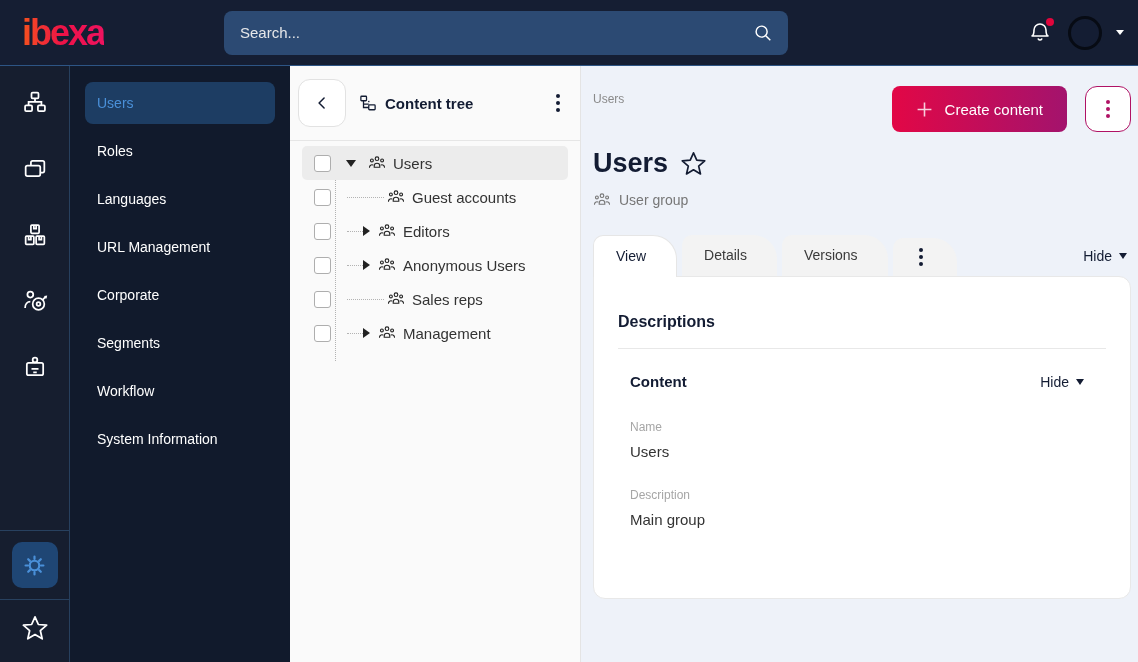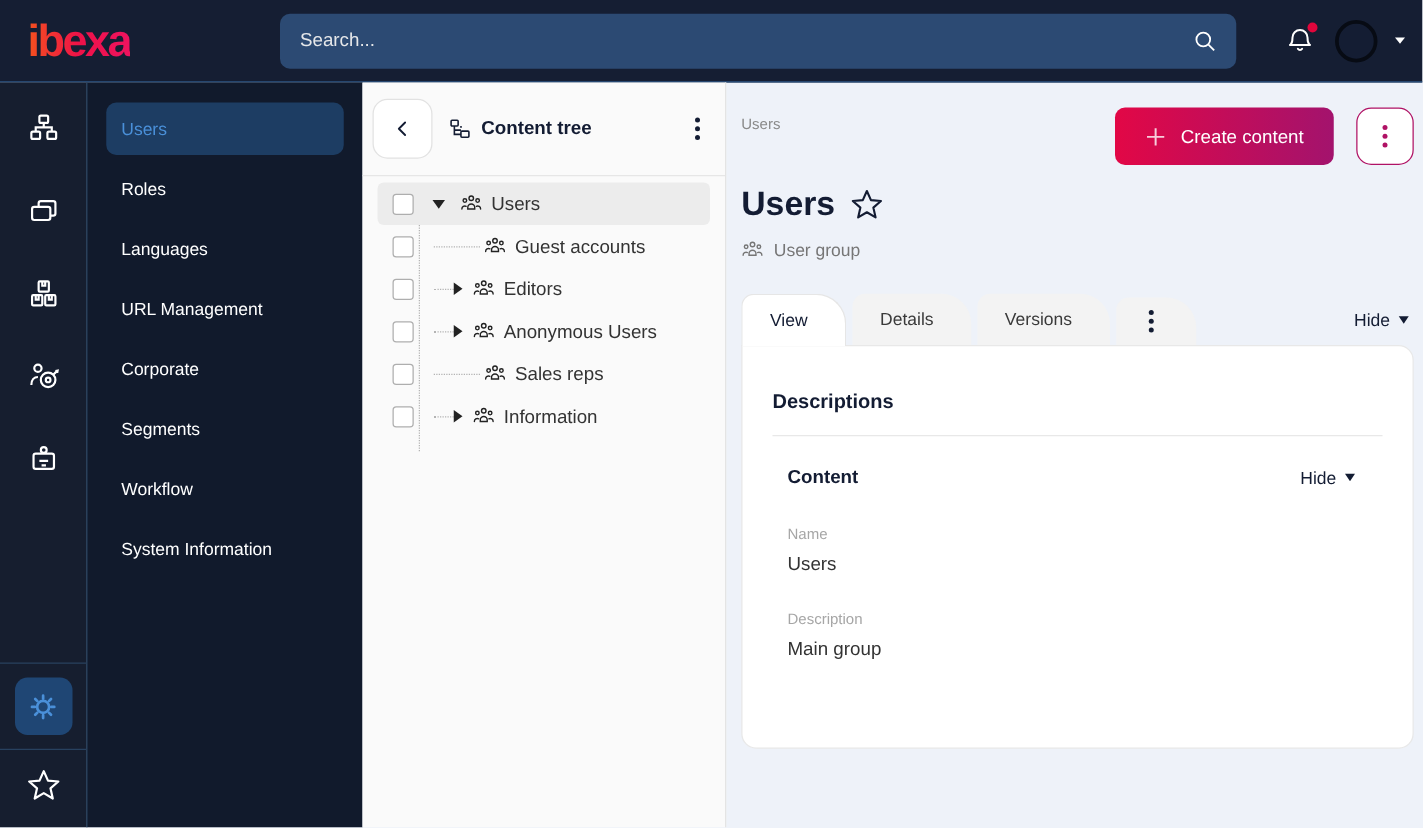--- a/index.html
+++ b/index.html
@@ -7,21 +7,21 @@
   body { font-family:"Liberation Sans", sans-serif; background:#eef2f9; }
   .app { width:1138px; height:662px; display:flex; flex-direction:column; }
 
   
   .topbar { height:66px; flex:0 0 66px; background:#151e33; border-bottom:1px solid #2d5585;
             display:flex; align-items:center; }
   .logo-wrap { width:224px; padding-left:22px; }
   .logo { font-size:36px; font-weight:800; letter-spacing:-2px; line-height:1;
           background:linear-gradient(90deg,#f4511e,#ee1248,#ef135f);
           -webkit-background-clip:text; background-clip:text; color:transparent; }
-  .search { width:765px; height:44px; background:#2c4a73; border-radius:8px;
+  .search { width:564px; height:44px; background:#2c4a73; border-radius:8px;
             display:flex; align-items:center; padding:0 14px 0 16px; }
   .search input { flex:1; background:transparent; border:none; outline:none;
                   color:#fff; font-size:15px; font-family:inherit; }
   .search input::placeholder { color:#f0f0f0; opacity:.95; }
   .top-right { margin-left:auto; display:flex; align-items:center; gap:14px; padding-right:14px; }
   .bell-btn { position:relative; width:26px; height:26px; cursor:pointer; }
   .bell-dot { position:absolute; top:-2px; right:0; width:8px; height:8px; border-radius:50%;
               background:#e0063c; }
   .avatar { width:34px; height:34px; border-radius:50%; background:#141d33;
             border:3px solid #070b14; cursor:pointer; }
@@ -54,21 +54,21 @@
   .menu-item.active { background:var(--active-bg,#1d3d63); color:var(--active-fg,#4a90d9); }
 
   
   .tree-panel { width:291px; flex:0 0 291px; background:#fafafa; border-right:1px solid #e4e4e4;
                 display:flex; flex-direction:column; }
   .tree-header { display:flex; align-items:center; padding:13px 10px 13px 8px;
                  border-bottom:1px solid #e6e6e6; }
   .collapse-btn { width:48px; height:48px; border-radius:12px; background:#fff;
                   border:1px solid #e2e2e2; display:flex; align-items:center; justify-content:center;
                   cursor:pointer; color:#131c33; }
-  .tree-title { display:flex; align-items:flex-start; gap:8px; margin-left:13px;
+  .tree-title { display:flex; align-items:center; gap:8px; margin-left:13px;
                 font-size:15px; font-weight:700; color:#131c33; }
   .kebab { display:inline-flex; flex-direction:column; gap:3px; align-items:center; cursor:pointer; }
   .kebab i { width:4px; height:4px; border-radius:50%; background:currentColor; }
   .tree-header .kebab { margin-left:auto; margin-right:10px; color:#131c33; }
 
   .tree-list { position:relative; padding:5px 12px 0; }
   .tree-vline { position:absolute; left:45px; top:27px; height:193px; border-left:1px dotted #b3b3b3; }
   .tree-row { height:34px; display:flex; align-items:center; padding-left:12px;
               border-radius:5px; cursor:pointer; position:relative; z-index:1; }
   .tree-row.selected { background:#ececec; }
@@ -338,21 +338,21 @@
             <span class="tree-icon">
               <svg width="18" height="18" viewBox="0 0 24 24" fill="none" stroke="currentColor" stroke-width="1.5" stroke-linecap="round">
                 <circle cx="12" cy="6.2" r="2.4"></circle>
                 <path d="M8.3 16a3.7 3.7 0 0 1 7.4 0v1.6H8.3z"></path>
                 <circle cx="5.2" cy="8.6" r="1.9"></circle>
                 <path d="M2 17.6a3.2 3.2 0 0 1 4.6-2.9"></path>
                 <circle cx="18.8" cy="8.6" r="1.9"></circle>
                 <path d="M22 17.6a3.2 3.2 0 0 0-4.6-2.9"></path>
               </svg>
             </span>
-            <span class="tree-label">Information</span>
+            <span class="tree-label">Management</span>
           </div>
         </div>
     </div>
 
     <div class="main">
       <div class="main-header">
         <span class="breadcrumb">Users</span>
         <div class="header-actions">
           <button class="create-btn">
             <span>

